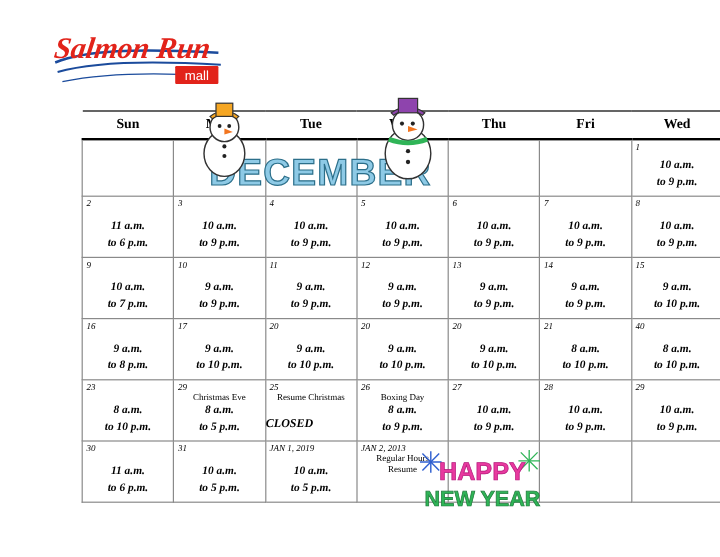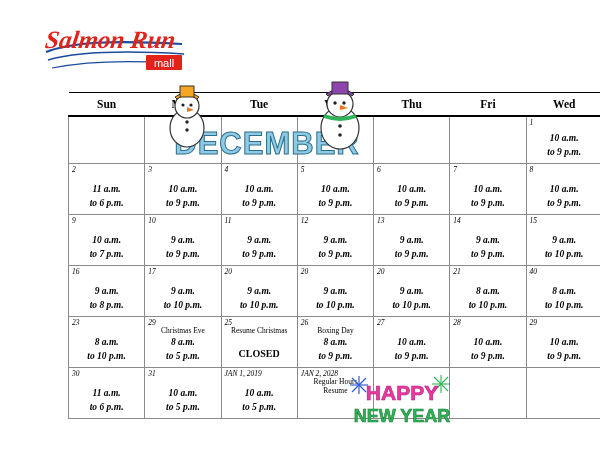--- a/index.html
+++ b/index.html
@@ -114,22 +114,23 @@
     font-size: 9.5px;
     line-height: 14px;
     color: #000;
   }
   .hours.two-line { bottom: 4px; }
   .closed {
     position: absolute;
     left: 0;
     right: 0;
     bottom: 8px;
-    text-align: center;
-    font-family: "Liberation Serif", serif;
+    text-align: left;
+    font-family: "Liberation Serif", serif;
+    font-style: italic;
     font-weight: bold;
     font-size: 10px;
     color: #000;
   }
 
   
   .decor {
     position: absolute;
     pointer-events: none;
   }
@@ -345,21 +346,21 @@
           </td>
           <td>
             <div class="daynum">31</div>
             <div class="hours two-line">10 a.m.<br>to 5 p.m.</div>
           </td>
           <td>
             <div class="daynum">JAN 1, 2019</div>
             <div class="hours two-line">10 a.m.<br>to 5 p.m.</div>
           </td>
           <td>
-            <div class="daynum">JAN 2, 2028</div>
+            <div class="daynum">JAN 2, 2013</div>
             <div class="note">Regular Hours<br>Resume</div>
           </td>
           <td></td>
           <td></td>
           <td></td>
         </tr>
       </tbody>
   </table>
 
   <svg class="decor" id="december-word" width="250" height="44" viewBox="0 0 250 44" xmlns="http://www.w3.org/2000/svg">

